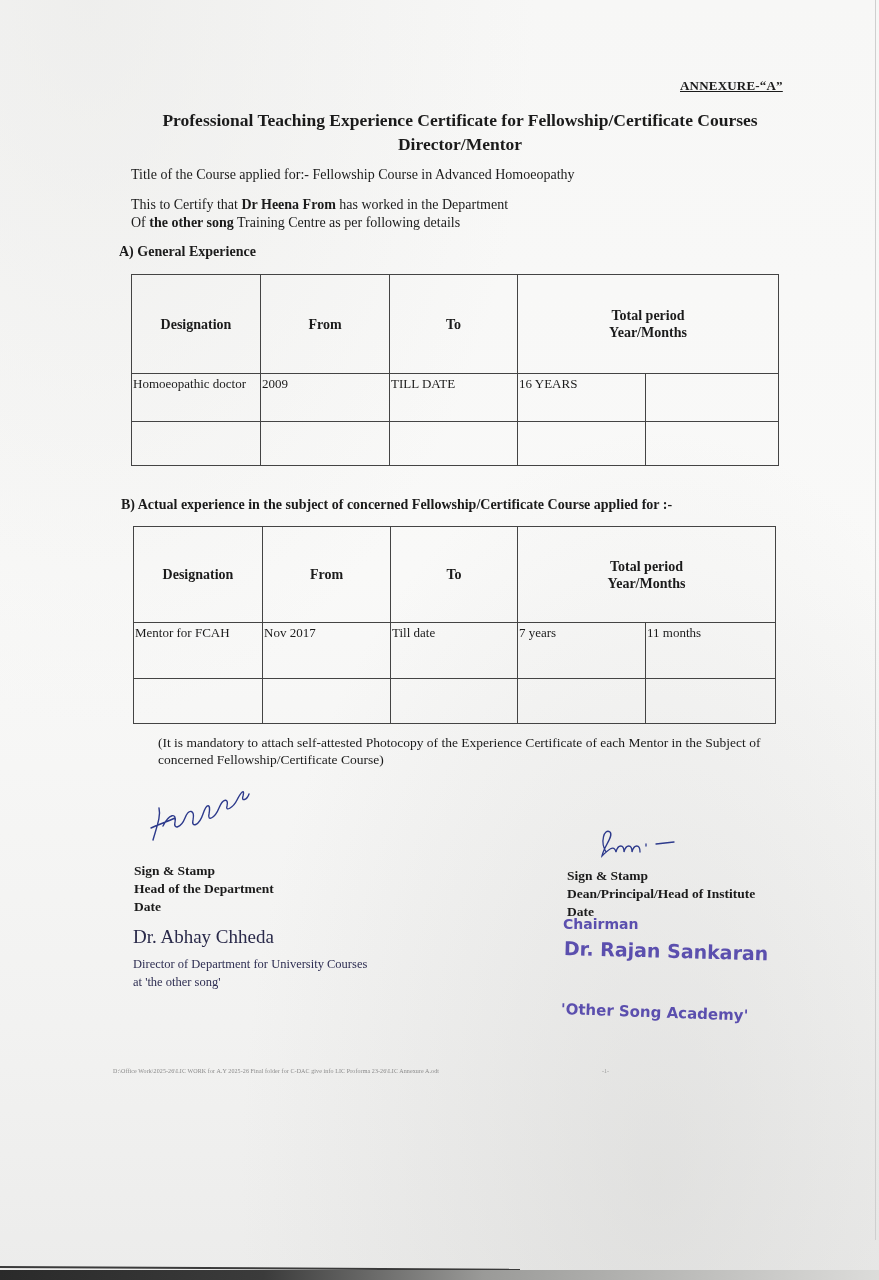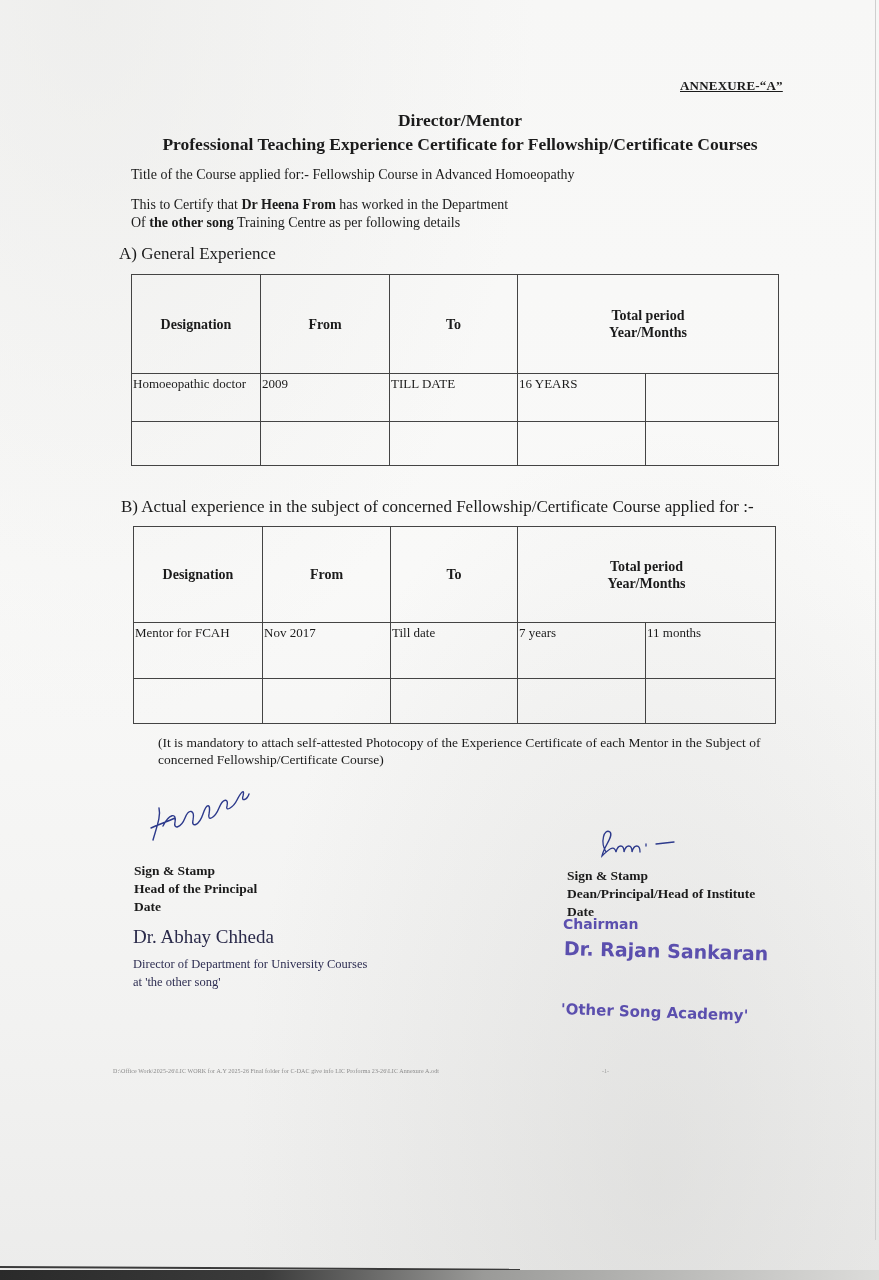--- a/index.html
+++ b/index.html
@@ -25,21 +25,21 @@
   .annexure {
     position: absolute; left: 680px; top: 78px;
     font-weight: bold; font-size: 13px; text-decoration: underline; letter-spacing: 0.2px;
   }
   .title {
     position: absolute; left: 100px; top: 108px; width: 720px; text-align: center;
     font-weight: bold; font-size: 17.5px; line-height: 24px;
   }
   .line { position: absolute; font-size: 14px; white-space: nowrap; }
   .line b { font-weight: bold; }
-  .section-head { position: absolute; font-weight: normal; font-size: 17px; white-space: nowrap; }
+  .section-head { position: absolute; font-weight: bold; font-size: 14px; white-space: nowrap; }
 
   table.exp {
     position: absolute; border-collapse: collapse; table-layout: fixed;
     font-size: 13px;
   }
   table.exp td, table.exp th {
     border: 1px solid #444; padding: 0; vertical-align: top;
   }
   table.exp th {
     font-weight: bold; font-size: 14px; vertical-align: middle; text-align: center; line-height: 17px;
@@ -59,22 +59,22 @@
 </style>
 </head>
 <body>
 
 <div class="page-shade"></div>
 <div class="right-edge"></div>
 
 <div class="annexure">ANNEXURE-“A”</div>
 
 <div class="title">
+  <div>Professional Teaching Experience Certificate for Fellowship/Certificate Courses</div>
   <div>Director/Mentor</div>
-  <div>Professional Teaching Experience Certificate for Fellowship/Certificate Courses</div>
 </div>
 
 <div class="line" style="left:131px; top:167px;">
   <span>Title of the Course applied for:- </span><span>Fellowship Course in Advanced Homoeopathy</span>
 </div>
 
 <div class="line" style="left:131px; top:197px;">
   <span>This to Certify that </span><b>Dr Heena From</b><span> has worked in the Department</span>
 </div>
 <div class="line" style="left:131px; top:215px;">
@@ -156,21 +156,21 @@
   </table>
 
 <div class="note">(It is mandatory to attach self-attested Photocopy of the Experience Certificate of each Mentor in the Subject of concerned Fellowship/Certificate Course)</div>
 
 <svg class="sig" style="left:145px; top:778px;" width="110" height="70" viewBox="0 0 110 70">
   <path d="M8 62 C 12 48, 16 38, 14 30 M6 50 C 14 46, 22 44, 30 40 M18 48 C 24 36, 32 34, 30 44 C 28 52, 36 50, 40 40 C 44 30, 50 32, 48 42 C 46 50, 54 48, 58 36 C 62 24, 66 26, 64 36 C 62 44, 70 40, 74 30 C 78 20, 84 20, 82 28 C 80 34, 88 30, 92 22 C 96 14, 100 10, 98 18 C 96 24, 102 22, 104 16" fill="none" stroke="#2d3a8c" stroke-width="1.4" stroke-linecap="round"></path>
 </svg>
 
 <div class="sig-block" style="left:134px; top:862px;">
   <div>Sign &amp; Stamp</div>
-  <div>Head of the Principal</div>
+  <div>Head of the Department</div>
   <div>Date</div>
 </div>
 <div class="name-left">Dr. Abhay Chheda</div>
 <div class="sub-left" style="top:957px;">Director of Department for University Courses</div>
 <div class="sub-left" style="top:975px;">at 'the other song'</div>
 
 <svg class="sig" style="left:598px; top:822px;" width="80" height="40" viewBox="0 0 80 40">
   <path d="M8 30 C 2 20, 6 6, 12 10 C 16 14, 6 24, 4 34 C 10 28, 16 22, 18 30 C 20 22, 26 22, 26 30 C 28 22, 34 22, 34 30 C 36 22, 42 22, 42 30 M 48 22 L 48 24 M 58 22 L 76 20" fill="none" stroke="#2d3a8c" stroke-width="1.3" stroke-linecap="round"></path>
 </svg>
 

